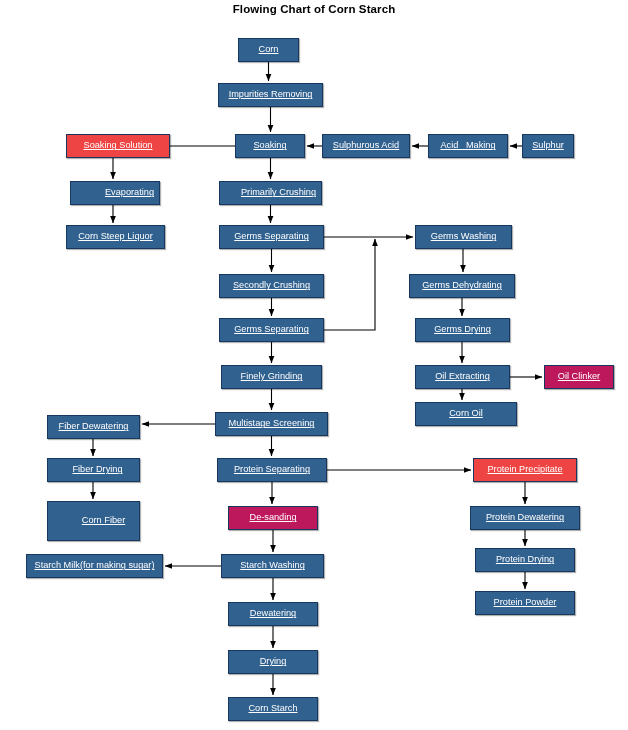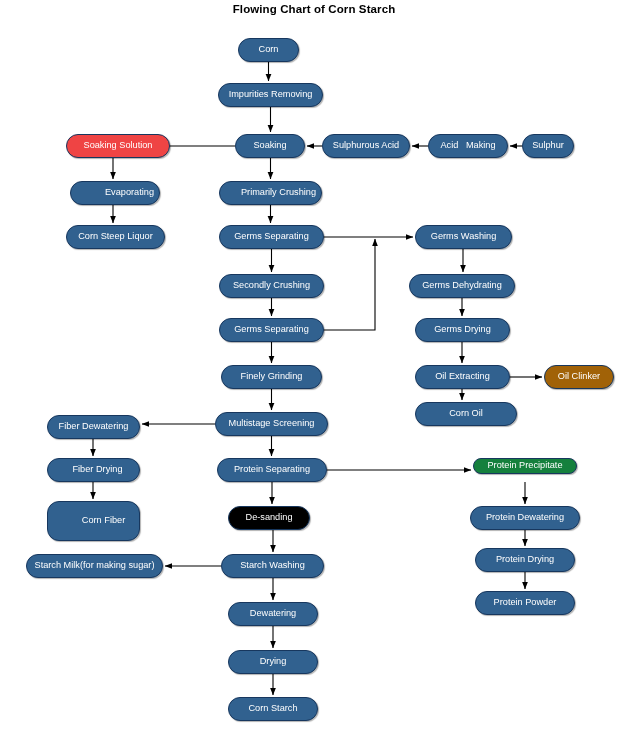--- a/index.html
+++ b/index.html
@@ -35,31 +35,32 @@
     top: 0;
     width: 628px;
     height: 730px;
     pointer-events: none;
   }
   .node {
     position: absolute;
     box-sizing: border-box;
     background: #31618f;
     border: 1px solid #17375e;
-    border-radius: 12px;
+    border-radius: 0;
     color: #ffffff;
     font-size: 9.2px;
     line-height: 1;
     display: flex;
     align-items: center;
     justify-content: center;
     text-align: center;
     white-space: pre;
     box-shadow: 1px 1px 1px rgba(0,0,0,0.30);
     z-index: 2;
+    text-decoration: underline;
   }
 </style>
 </head>
 <body>
 
 <div id="canvas">
 
   <div id="title">Flowing Chart of Corn Starch</div>
 
   <svg id="wires" viewBox="0 0 628 730" width="628" height="730" xmlns="http://www.w3.org/2000/svg">
@@ -122,29 +123,29 @@
     <div class="node" style="left: 219px; top: 181px; width: 103px; height: 24px; background: rgb(49, 97, 143); border-color: rgb(23, 55, 94); color: rgb(255, 255, 255); padding-left: 16px;"><span>Primarily Crushing</span></div>
     <div class="node" style="left: 219px; top: 225px; width: 105px; height: 24px; background: rgb(49, 97, 143); border-color: rgb(23, 55, 94); color: rgb(255, 255, 255);"><span>Germs Separating</span></div>
     <div class="node" style="left: 219px; top: 274px; width: 105px; height: 24px; background: rgb(49, 97, 143); border-color: rgb(23, 55, 94); color: rgb(255, 255, 255);"><span>Secondly Crushing</span></div>
     <div class="node" style="left: 219px; top: 318px; width: 105px; height: 24px; background: rgb(49, 97, 143); border-color: rgb(23, 55, 94); color: rgb(255, 255, 255);"><span>Germs Separating</span></div>
     <div class="node" style="left: 221px; top: 365px; width: 101px; height: 24px; background: rgb(49, 97, 143); border-color: rgb(23, 55, 94); color: rgb(255, 255, 255);"><span>Finely Grinding</span></div>
     <div class="node" style="left: 215px; top: 412px; width: 113px; height: 24px; background: rgb(49, 97, 143); border-color: rgb(23, 55, 94); color: rgb(255, 255, 255);"><span>Multistage Screening</span></div>
     <div class="node" style="left: 415px; top: 225px; width: 97px; height: 24px; background: rgb(49, 97, 143); border-color: rgb(23, 55, 94); color: rgb(255, 255, 255);"><span>Germs Washing</span></div>
     <div class="node" style="left: 409px; top: 274px; width: 106px; height: 24px; background: rgb(49, 97, 143); border-color: rgb(23, 55, 94); color: rgb(255, 255, 255);"><span>Germs Dehydrating</span></div>
     <div class="node" style="left: 415px; top: 318px; width: 95px; height: 24px; background: rgb(49, 97, 143); border-color: rgb(23, 55, 94); color: rgb(255, 255, 255);"><span>Germs Drying</span></div>
     <div class="node" style="left: 415px; top: 365px; width: 95px; height: 24px; background: rgb(49, 97, 143); border-color: rgb(23, 55, 94); color: rgb(255, 255, 255);"><span>Oil Extracting</span></div>
-    <div class="node" style="left: 544px; top: 365px; width: 70px; height: 24px; background: #a16207; border-color: rgb(23, 55, 94); color: rgb(255, 255, 255);"><span>Oil Clinker</span></div>
+    <div class="node" style="left: 544px; top: 365px; width: 70px; height: 24px; background: #be185d; border-color: rgb(23, 55, 94); color: rgb(255, 255, 255);"><span>Oil Clinker</span></div>
     <div class="node" style="left: 415px; top: 402px; width: 102px; height: 24px; background: rgb(49, 97, 143); border-color: rgb(23, 55, 94); color: rgb(255, 255, 255);"><span>Corn Oil</span></div>
     <div class="node" style="left: 47px; top: 415px; width: 93px; height: 24px; background: rgb(49, 97, 143); border-color: rgb(23, 55, 94); color: rgb(255, 255, 255);"><span>Fiber Dewatering</span></div>
     <div class="node" style="left: 47px; top: 458px; width: 93px; height: 24px; background: rgb(49, 97, 143); border-color: rgb(23, 55, 94); color: rgb(255, 255, 255); padding-left: 8px;"><span>Fiber Drying</span></div>
     <div class="node" style="left: 47px; top: 501px; width: 93px; height: 40px; background: rgb(49, 97, 143); border-color: rgb(23, 55, 94); color: rgb(255, 255, 255); padding-left: 20px;"><span>Corn Fiber</span></div>
     <div class="node" style="left: 217px; top: 458px; width: 110px; height: 24px; background: rgb(49, 97, 143); border-color: rgb(23, 55, 94); color: rgb(255, 255, 255);"><span>Protein Separating</span></div>
-    <div class="node" style="left: 228px; top: 506px; width: 82px; height: 24px; background: #000000; border-color: rgb(23, 55, 94); color: rgb(255, 255, 255);"><span>De-sanding</span></div>
+    <div class="node" style="left: 228px; top: 506px; width: 90px; height: 24px; background: #be185d; border-color: rgb(23, 55, 94); color: rgb(255, 255, 255);"><span>De-sanding</span></div>
     <div class="node" style="left: 221px; top: 554px; width: 103px; height: 24px; background: rgb(49, 97, 143); border-color: rgb(23, 55, 94); color: rgb(255, 255, 255);"><span>Starch Washing</span></div>
     <div class="node" style="left: 26px; top: 554px; width: 137px; height: 24px; background: rgb(49, 97, 143); border-color: rgb(23, 55, 94); color: rgb(255, 255, 255);"><span>Starch Milk(for making sugar)</span></div>
     <div class="node" style="left: 228px; top: 602px; width: 90px; height: 24px; background: rgb(49, 97, 143); border-color: rgb(23, 55, 94); color: rgb(255, 255, 255);"><span>Dewatering</span></div>
     <div class="node" style="left: 228px; top: 650px; width: 90px; height: 24px; background: rgb(49, 97, 143); border-color: rgb(23, 55, 94); color: rgb(255, 255, 255);"><span>Drying</span></div>
     <div class="node" style="left: 228px; top: 697px; width: 90px; height: 24px; background: rgb(49, 97, 143); border-color: rgb(23, 55, 94); color: rgb(255, 255, 255);"><span>Corn Starch</span></div>
-    <div class="node" style="left: 473px; top: 458px; width: 104px; height: 16px; background: #15803d; border-color: rgb(23, 55, 94); color: rgb(255, 255, 255);"><span>Protein Precipitate</span></div>
+    <div class="node" style="left: 473px; top: 458px; width: 104px; height: 24px; background: #ef4444; border-color: rgb(23, 55, 94); color: rgb(255, 255, 255);"><span>Protein Precipitate</span></div>
     <div class="node" style="left: 470px; top: 506px; width: 110px; height: 24px; background: rgb(49, 97, 143); border-color: rgb(23, 55, 94); color: rgb(255, 255, 255);"><span>Protein Dewatering</span></div>
     <div class="node" style="left: 475px; top: 548px; width: 100px; height: 24px; background: rgb(49, 97, 143); border-color: rgb(23, 55, 94); color: rgb(255, 255, 255);"><span>Protein Drying</span></div>
     <div class="node" style="left: 475px; top: 591px; width: 100px; height: 24px; background: rgb(49, 97, 143); border-color: rgb(23, 55, 94); color: rgb(255, 255, 255);"><span>Protein Powder</span></div>
   </div>
 
 </body></html>

